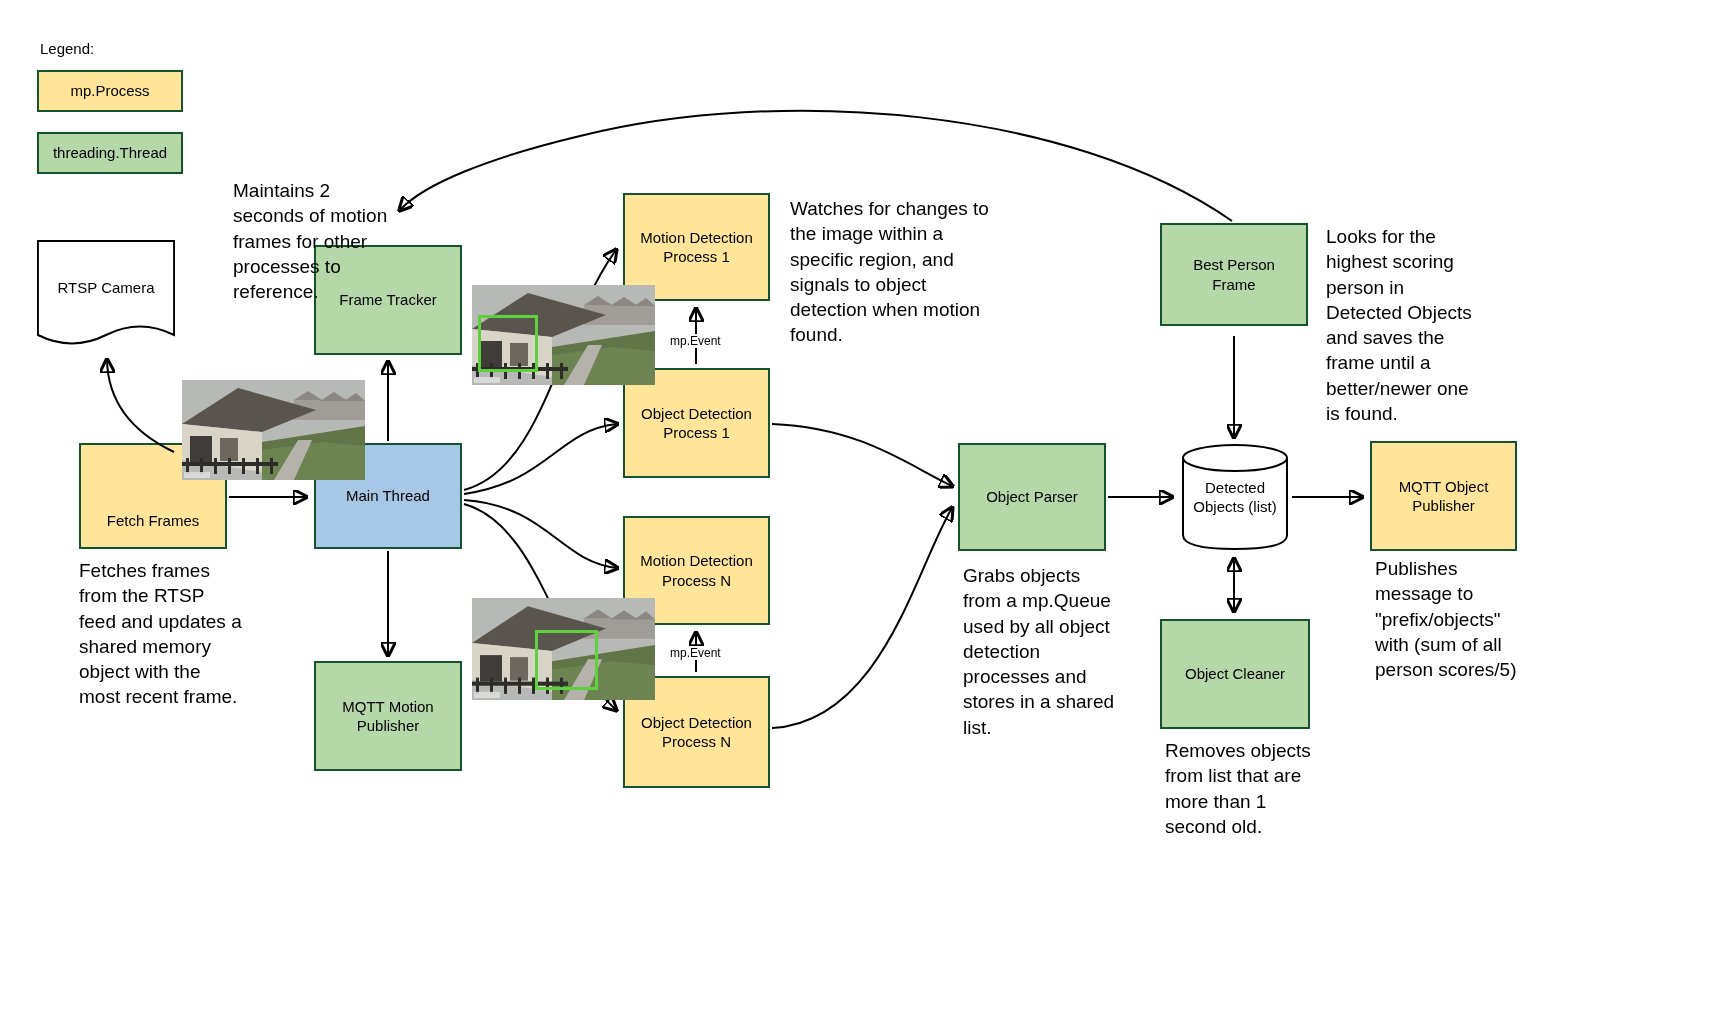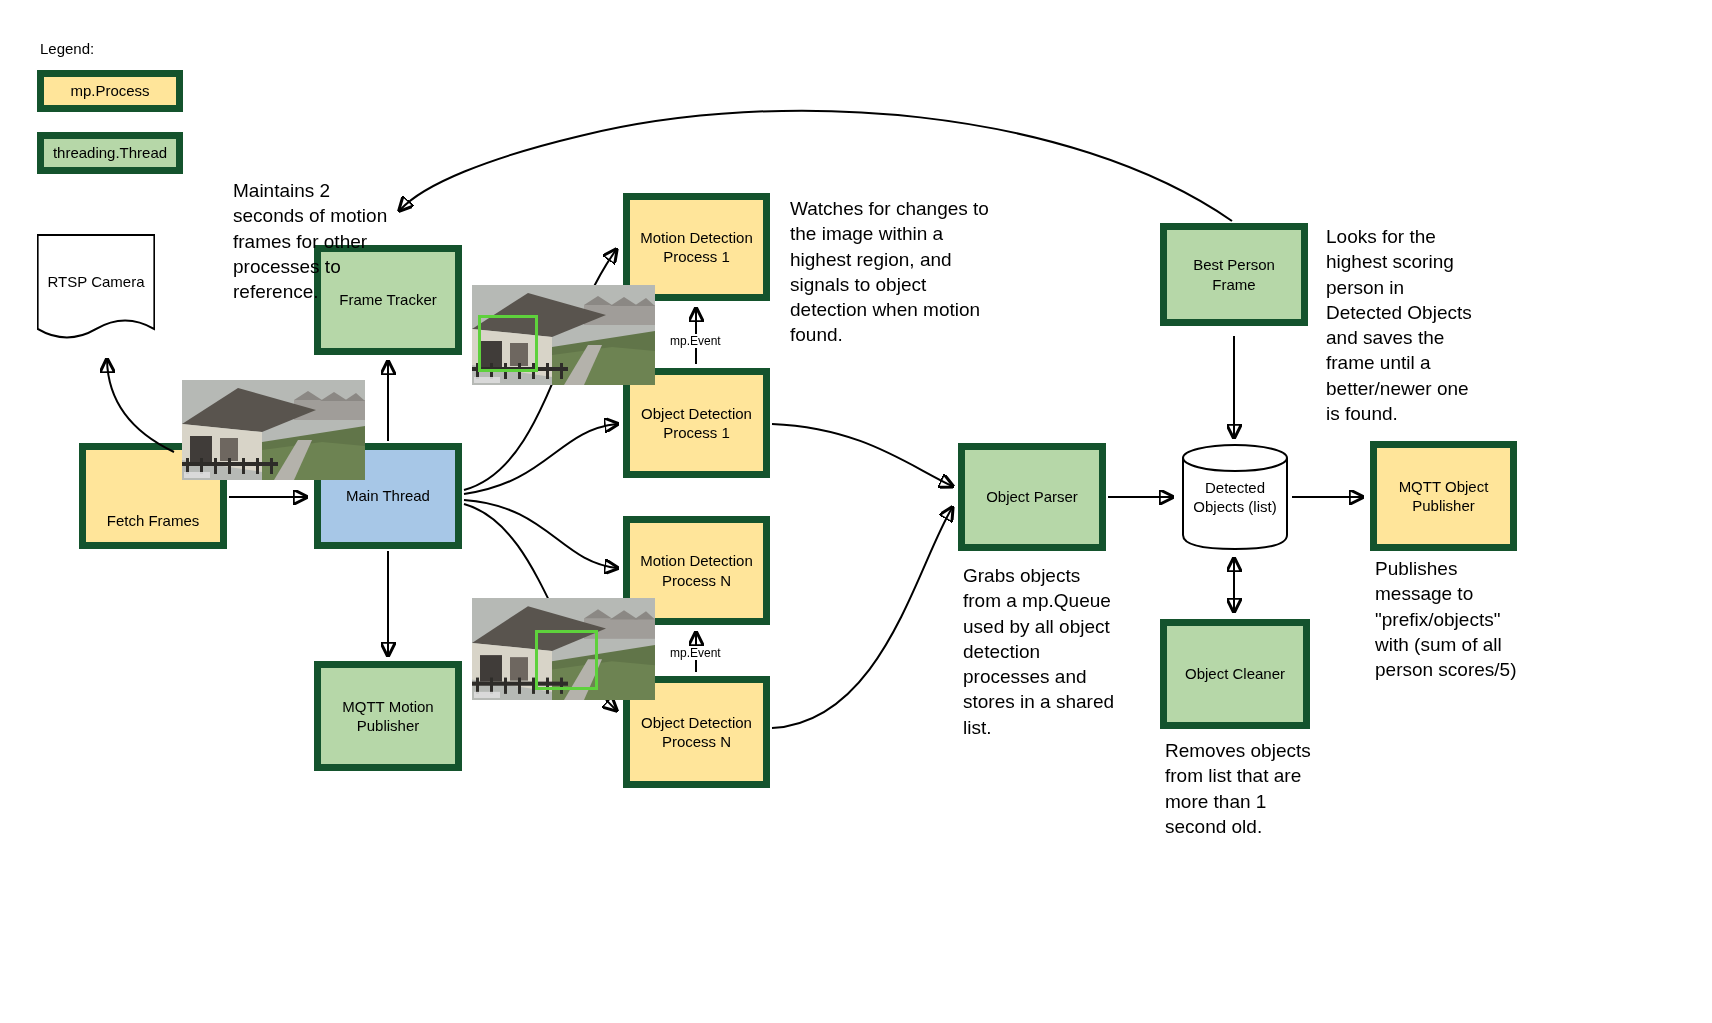--- a/index.html
+++ b/index.html
@@ -1,21 +1,21 @@
 <!DOCTYPE html>
 <html><head>
 <meta charset="utf-8">
 <style>
   *{box-sizing:border-box;margin:0;padding:0}
   html,body{background:#fff}
   body{font-family:"Liberation Sans",sans-serif;color:#000}
   .canvas{position:relative;width:1712px;height:1023px;background:#fff;overflow:hidden}
 
   .node{position:absolute;display:flex;align-items:center;justify-content:center;
-        text-align:center;font-size:15px;line-height:1.3;border:7px solid #14532d;
+        text-align:center;font-size:15px;line-height:1.3;border:2px solid #14532d;
         padding:6px;z-index:1}
   .process{background:#ffe59a}
   .thread{background:#b6d7a8}
   .main{background:#a7c7e7}
 
   .shape{border:none;background:transparent;padding:0}
   .shape > svg{position:absolute;inset:0;width:100%;height:100%}
   .shape > span{position:relative;z-index:1}
 
   .annotation{position:absolute;font-size:19px;line-height:1.33;z-index:1}
@@ -63,21 +63,21 @@
 <div class="canvas">
 
   <div class="legend-title" style="left:40px;top:40px">Legend:</div>
   <div class="node process" style="left:37px;top:70px;width:146px;height:42px">
     <span>mp.Process</span>
   </div>
   <div class="node thread" style="left:37px;top:132px;width:146px;height:42px">
     <span>threading.Thread</span>
   </div>
 
-  <div class="node shape" style="left:37px;top:234px;width:118px;height:112px">
+  <div class="node shape" style="left:37px;top:240px;width:138px;height:112px">
     <svg viewBox="0 0 146 112" preserveAspectRatio="none">
       <path d="M1 1 H145 V95 Q109 78 73 95 Q37 112 1 95 Z" fill="#ffffff" stroke="#000" stroke-width="2"></path>
     </svg>
     <span style="padding-bottom:16px">RTSP Camera</span>
   </div>
 
   <div class="node process" style="left:79px;top:443px;width:148px;height:106px">
     <span style="margin-top:50px">Fetch Frames</span>
   </div>
 
@@ -127,22 +127,23 @@
 
   <div class="node thread" style="left:1160px;top:619px;width:150px;height:110px">
     <span>Object Cleaner</span>
   </div>
 
   <div class="node process" style="left:1370px;top:441px;width:147px;height:110px">
     <span style="max-width:110px">MQTT Object Publisher</span>
   </div>
 
   <div class="annotation" style="left:233px;top:178px;width:165px">Maintains 2 seconds of motion frames for other processes to reference.</div>
-  <div class="annotation" style="left:790px;top:196px;width:215px">Watches for changes to the image within a highest region, and signals to object detection when motion found.</div>
+  <div class="annotation" style="left:790px;top:196px;width:215px">Watches for changes to the image within a specific region, and signals to object detection when motion found.</div>
   <div class="annotation" style="left:1326px;top:224px;width:155px">Looks for the highest scoring person in Detected Objects and saves the frame until a better/newer one is found.</div>
+  <div class="annotation" style="left:79px;top:558px;width:165px">Fetches frames from the RTSP feed and updates a shared memory object with the most recent frame.</div>
   <div class="annotation" style="left:963px;top:563px;width:160px">Grabs objects from a mp.Queue used by all object detection processes and stores in a shared list.</div>
   <div class="annotation" style="left:1165px;top:738px;width:160px">Removes objects from list that are more than 1 second old.</div>
   <div class="annotation" style="left:1375px;top:556px;width:158px">Publishes message to "prefix/objects" with (sum of all person scores/5)</div>
 
   <div class="edge-label" style="left:668px;top:334px">mp.Event</div>
   <div class="edge-label" style="left:668px;top:646px">mp.Event</div>
 
   <svg class="arrows" width="1712" height="1023" viewBox="0 0 1712 1023">
     <defs>
       <marker id="arrow" viewBox="0 0 10 10" refX="8.5" refY="5" markerWidth="7.5" markerHeight="7.5" orient="auto-start-reverse">

